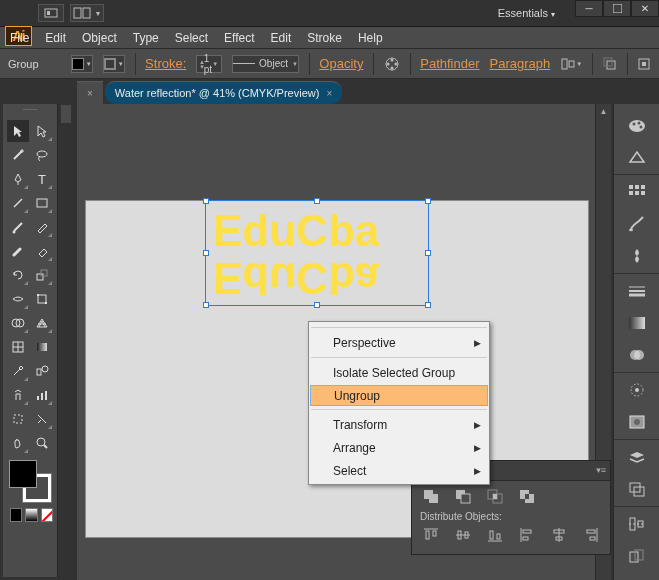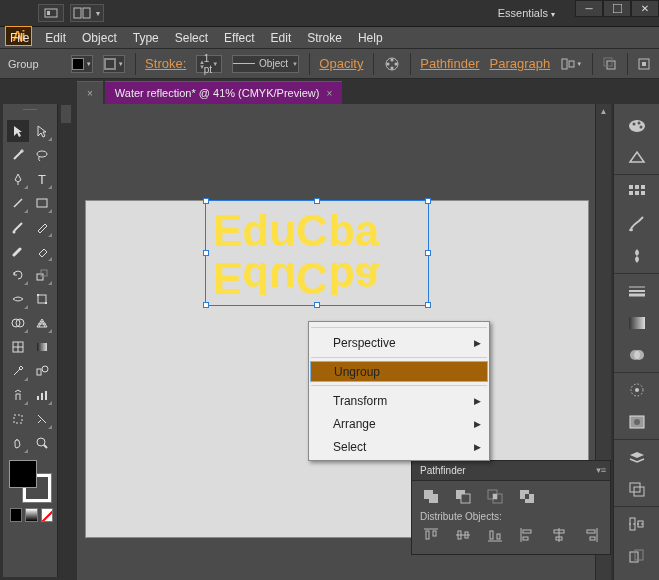--- a/index.html
+++ b/index.html
@@ -20,21 +20,21 @@
 .swatch-fill { width: 12px; height: 12px; background: #000; border: 1px solid #888; }
 .swatch-stroke { width: 12px; height: 12px; border: 2px solid #888; background: transparent; position: relative; }
 .orange-link { color: #e0964a; font-size: 13px; text-decoration: underline; cursor: pointer; }
 .pt-input { width: 42px; height: 18px; background: #3a3a3a; border: 1px solid #666; color: #ccc; font-size: 10px; display: flex; align-items: center; padding: 0 3px; justify-content: space-between; }
 .stroke-preview { width: 78px; height: 18px; background: #3a3a3a; border: 1px solid #666; display: flex; align-items: center; justify-content: center; gap: 4px; color: #ccc; font-size: 10px; }
 .stroke-line { width: 22px; height: 1px; background: #bbb; }
 .sep { width: 1px; height: 22px; background: #2f2f2f; }
 .icon-btn { width: 22px; height: 18px; display: flex; align-items: center; justify-content: center; color: #bbb; }
 .tabstrip { height: 25px; background: #323232; display: flex; align-items: flex-end; padding-left: 77px; }
 .doc-tab { height: 23px; padding: 0 10px; background: #4b4b4b; color: #c8c8c8; display: flex; align-items: center; gap: 7px; font-size: 11px; border-top: 1px solid #5a5a5a; margin-right: 2px; }
-.doc-tab.active { background: #701a75; color: #eaeaea; }
+.doc-tab.active { background: #0c4a6e; color: #eaeaea; border-radius: 10px; }
 .tab-close { color: #aaa; font-size: 10px; }
 .toolbox { width: 55px; background: #4b4b4b; border-right: 1px solid #262626; padding: 5px 4px; position: absolute; left:3px; top: 104px; bottom: 3px; }
 .tool-grab { height: 8px; display: flex; justify-content: center; gap: 2px; margin-bottom: 3px; }
 .tool-grab span { width: 14px; height: 1px; background: #666; }
 .tool-grid { display: grid; grid-template-columns: 22px 22px; gap: 2px; justify-content: center; }
 .tool { width: 22px; height: 22px; display: flex; align-items: center; justify-content: center; color: #d0d0d0; position: relative; }
 .tool.selected { background: #2d2d2d; }
 .corner { position: absolute; right: 1px; bottom: 1px; width: 0; height: 0; border-right: 4px solid #888; border-top: 4px solid transparent; }
 .fillstroke { margin-top: 6px; position: relative; width: 42px; height: 42px; margin-left: 2px; }
 .fs-fill { position: absolute; left: 0; top: 0; width: 28px; height: 28px; background: #000; border: 1px solid #999; }
@@ -60,21 +60,21 @@
 .panel { position: absolute; right: 48px; top: 460px; width: 200px; background: #4b4b4b; border: 1px solid #262626; font-size: 10px; }
 .panel-tab { height: 20px; background: #3e3e3e; border-bottom: 1px solid #2a2a2a; display: flex; align-items: center; padding: 0 8px; color: #ddd; position: relative; }
 .panel-tab .menu { position: absolute; right: 4px; top: 4px; color: #aaa; font-size: 9px; }
 .panel-body { padding: 6px 8px 10px 8px; }
 .panel-row-title { color: #c4c4c4; margin: 6px 0 4px 0; }
 .align-row { display: flex; gap: 10px; }
 .align-ico { width: 22px; height: 18px; display: flex; align-items: center; justify-content: center; color: #c2c2c2; }
 .ctx-menu { position: absolute; left: 308px; top: 321px; width: 182px; background: #f0f0f0; border: 1px solid #8a8a8a; box-shadow: 2px 2px 4px rgba(0,0,0,0.4); color: #222; font-size: 12px; padding: 2px 0; }
 .ctx-item { height: 23px; display: flex; align-items: center; padding: 0 24px 0 24px; position: relative; }
 .ctx-item.disabled { color: #9a9a9a; }
-.ctx-item.hover { background: #a16207; border: 1px solid #7eb4ea; height: 21px; margin: 1px; padding-left: 23px; }
+.ctx-item.hover { background: #fdba74; border: 1px solid #7eb4ea; height: 21px; margin: 1px; padding-left: 23px; }
 .ctx-sep { height: 1px; background: #cfcfcf; margin: 3px 2px; }
 .ctx-arrow { position: absolute; right: 8px; font-size: 9px; color: #333; }
 svg { display: block; }
 </style>
 </head>
 <body>
 
 <div class="titlebar">
   <div class="titlebar-left">
     <div class="app-logo">Ai</div>
@@ -606,20 +606,23 @@
   </div>
 </div>
 
 <div class="ctx-menu">
   <div class="ctx-sep"></div>
   <div class="ctx-item">
       <span>Perspective</span>
       <span class="ctx-arrow">▶</span>
     </div>
   <div class="ctx-sep"></div>
+  <div class="ctx-item">
+      <span>Isolate Selected Group</span>
+    </div>
   <div class="ctx-item hover">
       <span>Ungroup</span>
     </div>
   <div class="ctx-sep"></div>
   <div class="ctx-item">
       <span>Transform</span>
       <span class="ctx-arrow">▶</span>
     </div>
   <div class="ctx-item">
       <span>Arrange</span>

